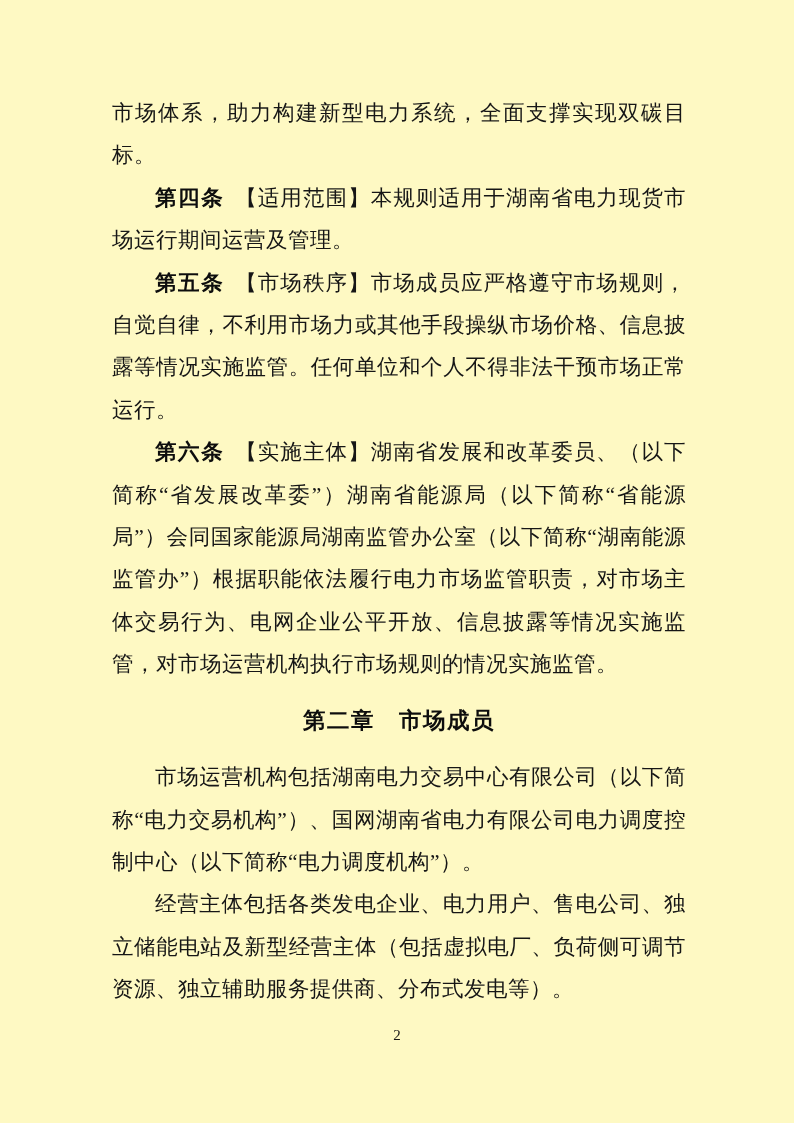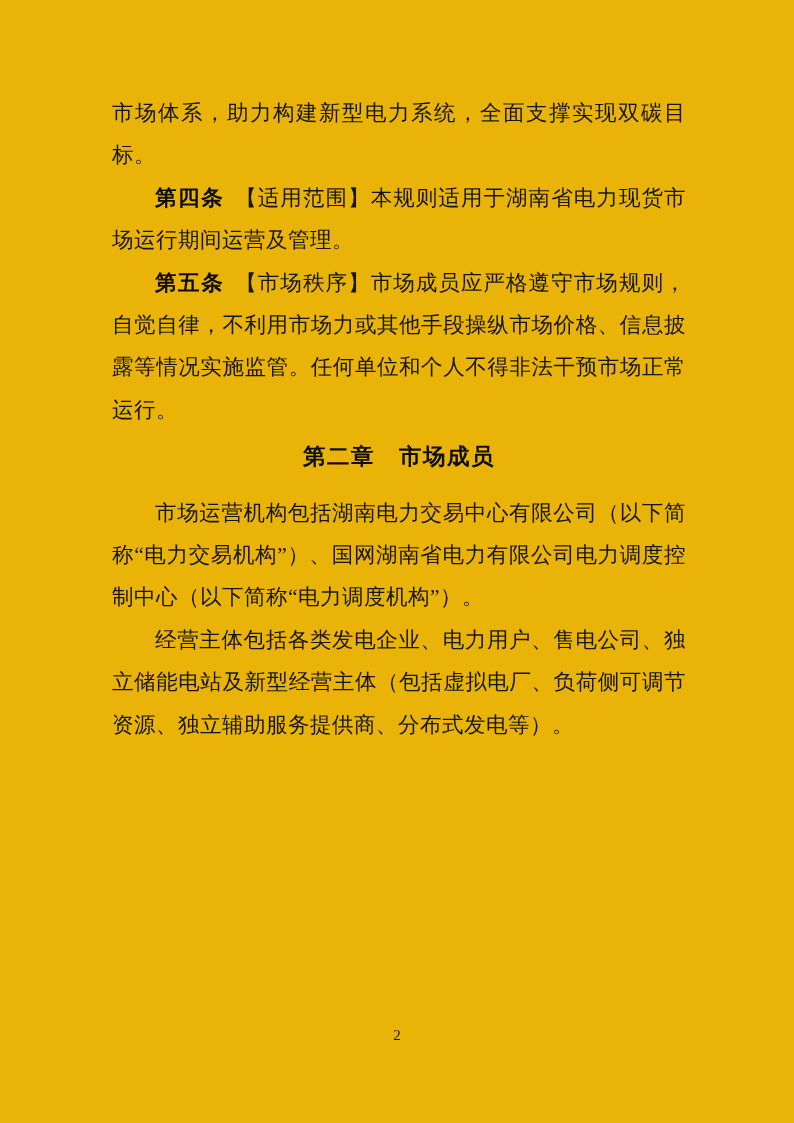--- a/index.html
+++ b/index.html
@@ -8,21 +8,21 @@
     height: 1123px;
     background: #ffffff;
     position: relative;
     overflow: hidden;
     font-family: "Liberation Serif", "DejaVu Serif", serif;
     color: #161616;
   }
   .page {
     position: absolute;
     inset: 0;
-    background: #eab308;
+    background: #fef9c3;
   }
   .content {
     position: absolute;
     left: 112px;
     top: 92px;
     width: 574px;
   }
   .para {
     margin: 0;
     font-size: 21.5px;
@@ -35,22 +35,22 @@
   }
   .para.no-indent { text-indent: 0; }
   .article-label {
     font-family: Liberation Serif, serif;
     font-weight: 700;
     letter-spacing: 1px;
     color: #0d0d0d;
   }
   .article-label:not(:empty) { margin-right: 11px; }
   .chapter-heading {
-    margin: 5px 0 13px 0;
-    font-family: Liberation Sans, sans-serif;
+    margin: 15px 0 13px 0;
+    font-family: Liberation Mono, monospace;
     font-weight: 700;
     font-size: 22.5px;
     line-height: 42.4px;
     letter-spacing: 1.5px;
     text-align: center;
     color: #0d0d0d;
   }
   .page-footer {
     position: absolute;
     left: 0;
@@ -67,20 +67,21 @@
 
 <div class="page">
   <div class="content">
 
     <p class="para no-indent"><span class="article-label"></span><span>市场体系，助力构建新型电力系统，全面支撑实现双碳目标。</span></p>
 
     <p class="para"><span class="article-label">第四条</span><span>【适用范围】本规则适用于湖南省电力现货市场运行期间运营及管理。</span></p>
 
     <p class="para"><span class="article-label">第五条</span><span>【市场秩序】市场成员应严格遵守市场规则，自觉自律，不利用市场力或其他手段操纵市场价格、信息披露等情况实施监管。任何单位和个人不得非法干预市场正常运行。</span></p>
 
+    <p class="para"><span class="article-label">第六条</span><span>【实施主体】湖南省发展和改革委员、（以下简称“省发展改革委”）湖南省能源局（以下简称“省能源局”）会同国家能源局湖南监管办公室（以下简称“湖南能源监管办”）根据职能依法履行电力市场监管职责，对市场主体交易行为、电网企业公平开放、信息披露等情况实施监管，对市场运营机构执行市场规则的情况实施监管。</span></p>
 
     <h2 class="chapter-heading">第二章　市场成员</h2>
 
 
     <p class="para"><span class="article-label"></span><span>市场运营机构包括湖南电力交易中心有限公司（以下简称“电力交易机构”）、国网湖南省电力有限公司电力调度控制中心（以下简称“电力调度机构”）。</span></p>
 
     <p class="para"><span class="article-label"></span><span>经营主体包括各类发电企业、电力用户、售电公司、独立储能电站及新型经营主体（包括虚拟电厂、负荷侧可调节资源、独立辅助服务提供商、分布式发电等）。</span></p>
 
   </div>
 

